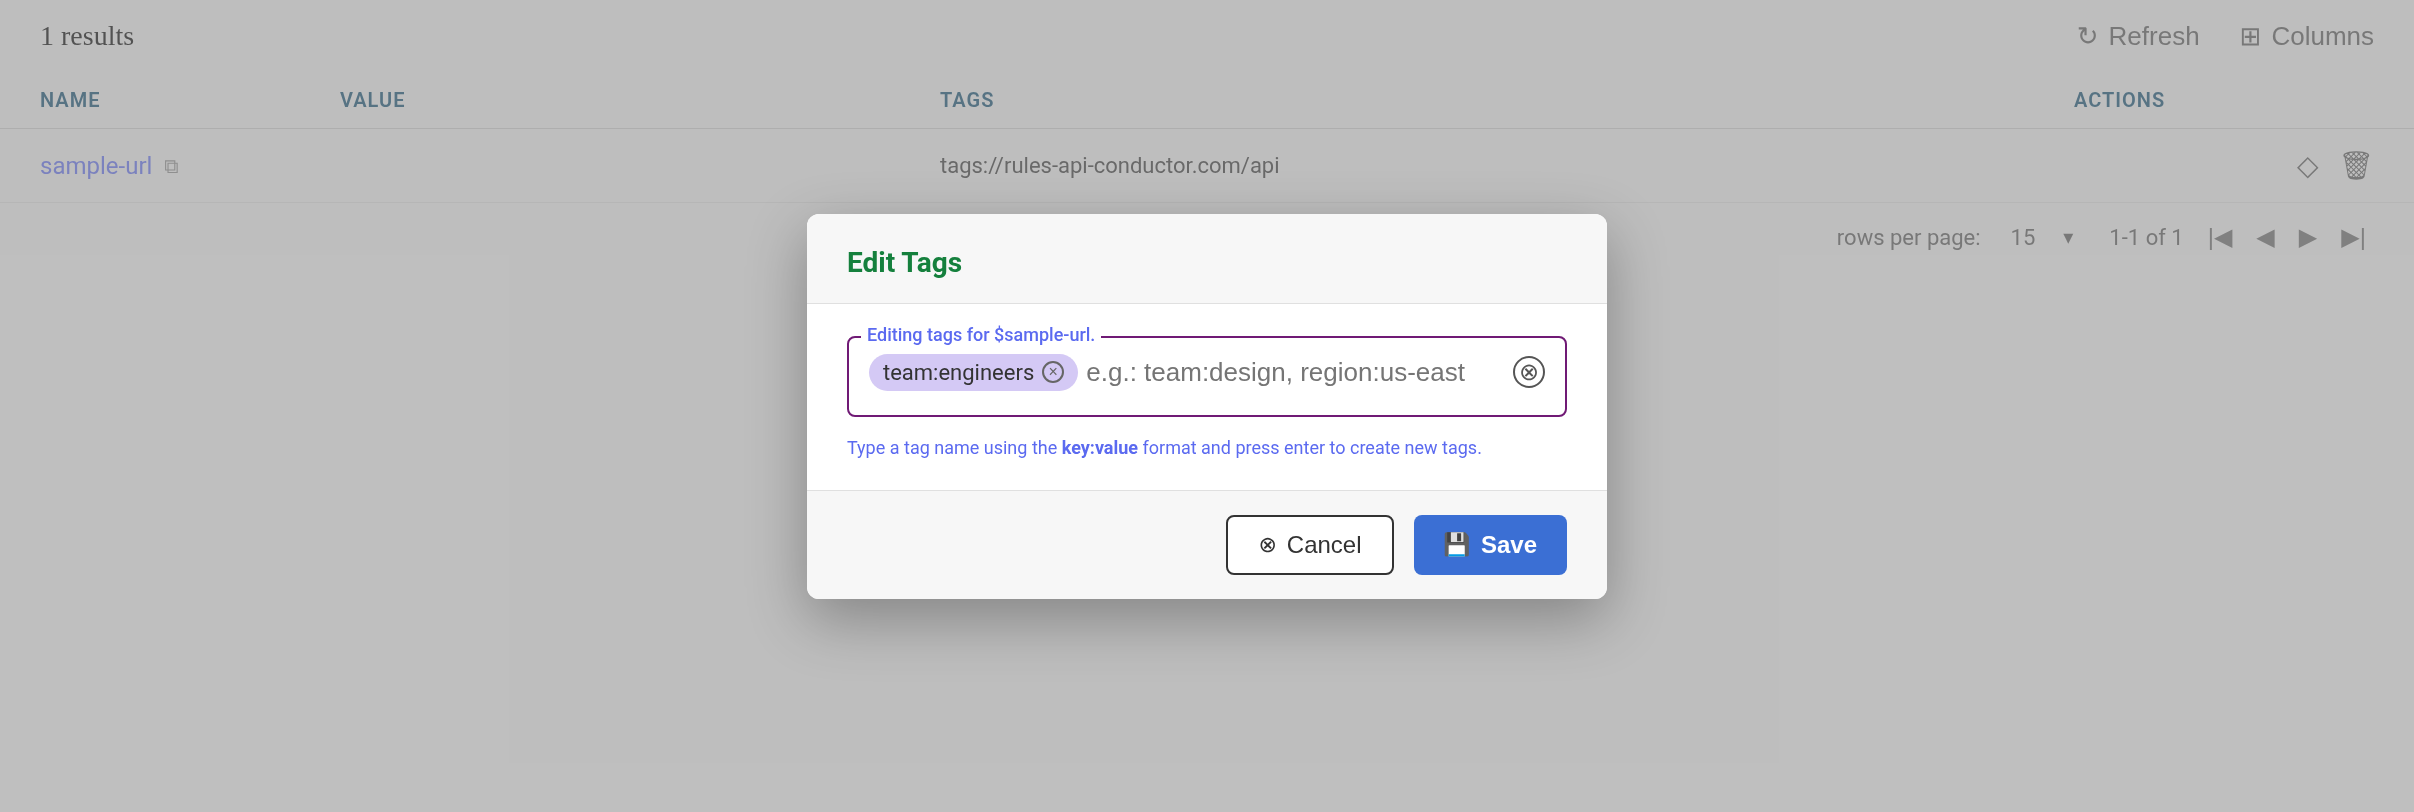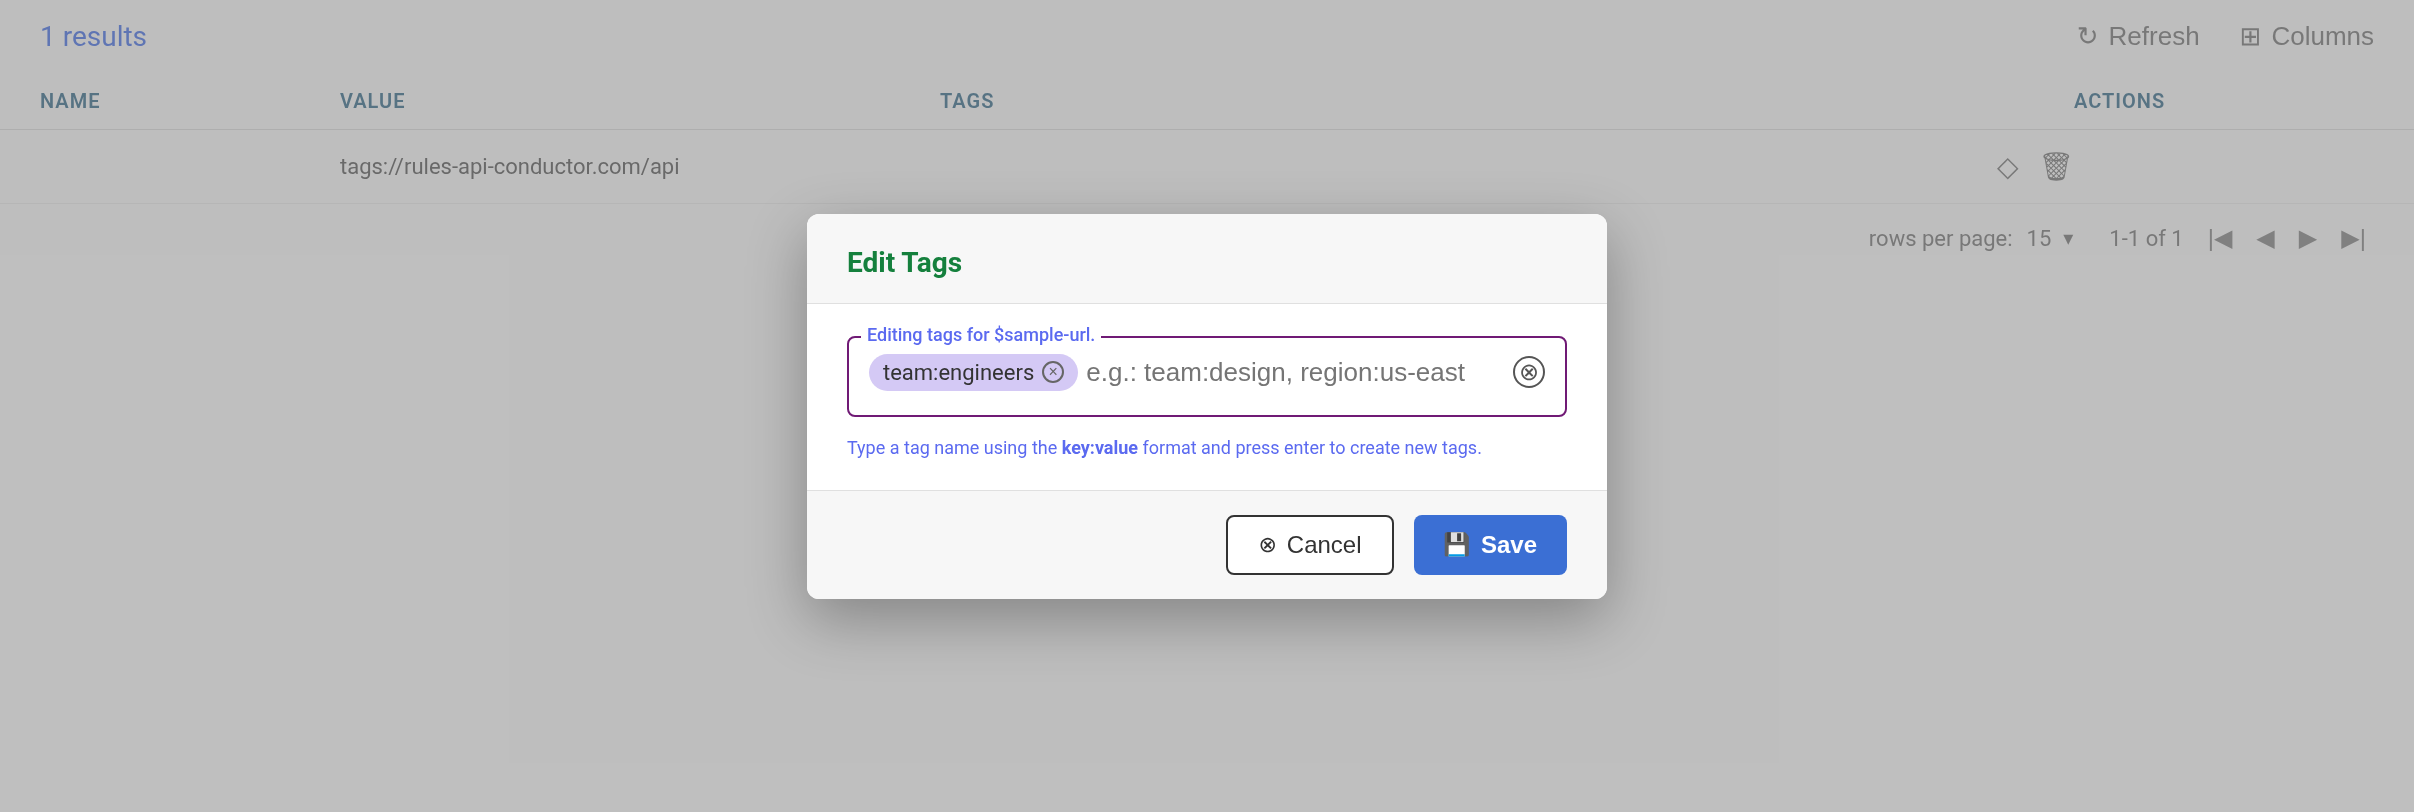--- a/index.html
+++ b/index.html
@@ -23,22 +23,23 @@
     .top-bar {
       display: flex;
       align-items: center;
       justify-content: space-between;
       padding: 20px 40px;
       background: #f0f0f0;
     }
 
     .results-count {
       font-size: 28px;
-      color: #1d4ed8;
+      color: #000000;
       font-weight: 400;
+      font-family: Liberation Serif, serif;
     }
 
     .top-actions {
       display: flex;
       align-items: center;
       gap: 40px;
     }
 
     .action-btn {
       display: flex;
@@ -114,21 +115,21 @@
       justify-content: flex-end;
       gap: 16px;
       padding: 16px 40px;
       font-size: 22px;
       color: #555;
     }
 
     .pagination-select {
       display: flex;
       align-items: center;
-      gap: 8px;
+      gap: 24px;
     }
 
     .pagination-nav {
       display: flex;
       align-items: center;
       gap: 8px;
     }
 
     .nav-btn {
       background: none;
@@ -327,20 +328,24 @@
   </div>
 
   <div class="table-header">
     <span class="col-header">NAME</span>
     <span class="col-header">VALUE</span>
     <span class="col-header">TAGS</span>
     <span class="col-header">ACTIONS</span>
   </div>
 
   <div class="table-row">
+    <div class="row-name">
+      <span style="cursor:pointer;">sample-url</span>
+      <span class="copy-icon">⧉</span>
+    </div>
     <div></div>
     <div class="row-value">tags://rules-api-conductor.com/api</div>
     <div class="row-actions">
       <span class="action-icon">◇</span>
       <span class="action-icon">🗑</span>
     </div>
   </div>
 
   <div class="pagination-bar">
     <div class="pagination-select">

